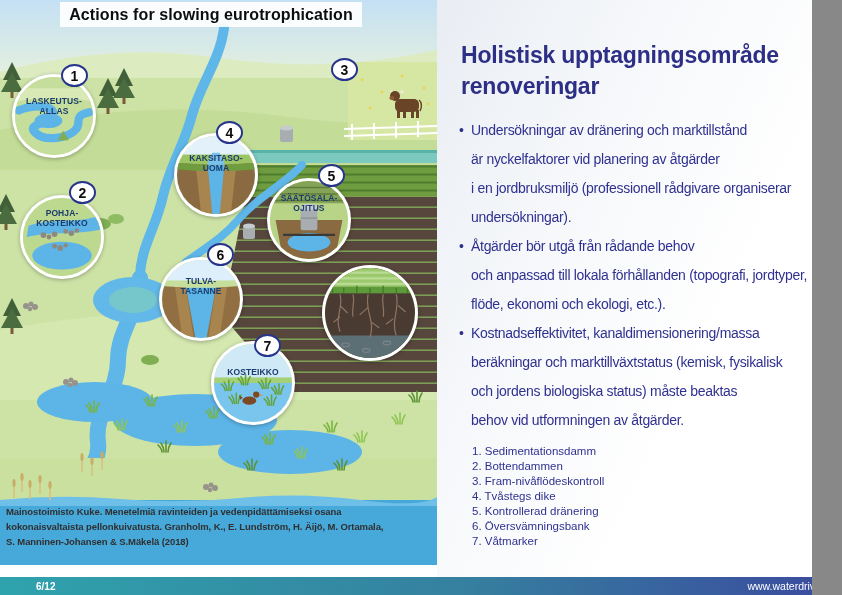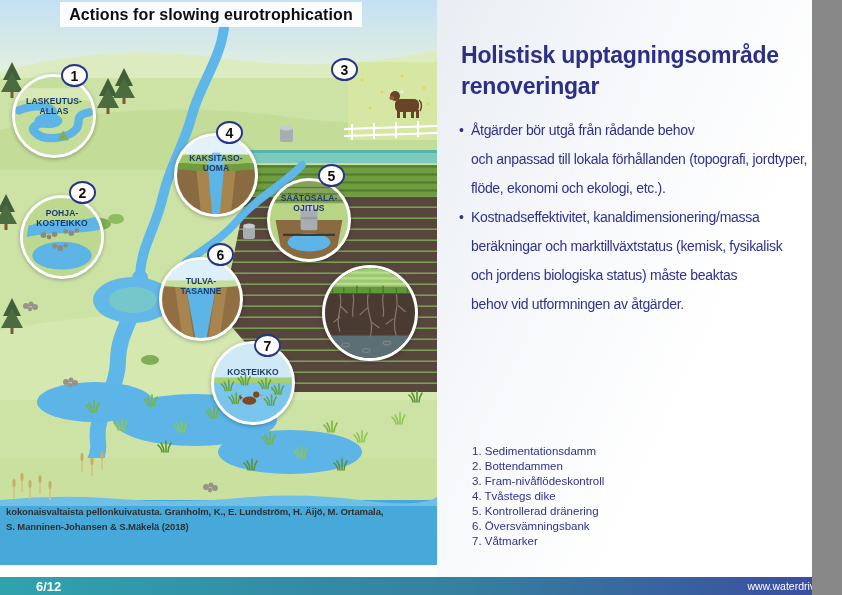--- a/index.html
+++ b/index.html
@@ -45,21 +45,21 @@
   .b-line{line-height:29px;white-space:nowrap;padding-left:12px;}
   .b-line.first{padding-left:0;}
   .b-mark{display:inline-block;width:12px;}
   .legend{position:absolute;left:35px;top:444px;color:#2f3190;font-size:11.5px;line-height:15px;}
   
   .footer{
     position:absolute;left:0;bottom:0;width:842px;height:18px;
     background:linear-gradient(90deg,#2fa3ad 0%,#35809f 55%,#3b4a9f 100%);
     display:flex;align-items:center;justify-content:space-between;
   }
-  .footer .pg{color:#fff;font-size:13px;font-weight:bold;padding-left:36px;}
+  .footer .pg{color:#fff;font-size:10px;font-weight:bold;padding-left:36px;}
   .footer .url{color:#fff;font-size:10.5px;padding-right:10px;}
 </style>
 </head>
 <body>
 
 <div class="slide">
 
   <div class="art">
     <svg class="scene" width="437" height="565" viewBox="0 0 437 565">
       <defs>
@@ -365,29 +365,36 @@
         <g fill="none" stroke="#7e868a" stroke-width="1.2">
             <ellipse cx="22" cy="82" rx="4" ry="2"></ellipse>
             <ellipse cx="44" cy="88" rx="4" ry="2"></ellipse>
             <ellipse cx="66" cy="80" rx="4" ry="2"></ellipse>
             <ellipse cx="84" cy="88" rx="3.4" ry="1.8"></ellipse>
           </g>
         </svg>
     </div>
 
     <div class="credits">
+      <div>Mainostoimisto Kuke. Menetelmiä ravinteiden ja vedenpidättämiseksi osana</div>
       <div>kokonaisvaltaista pellonkuivatusta. Granholm, K., E. Lundström, H. Äijö, M. Ortamala,</div>
       <div>S. Manninen-Johansen &amp; S.Mäkelä (2018)</div>
     </div>
   </div>
 
   <div class="panel">
     <h1>Holistisk upptagningsområde renoveringar</h1>
 
     <div class="bullets">
+      <div>
+        <div class="b-line first"><span class="b-mark">•</span><span>Undersökningar av dränering och marktillstånd</span></div>
+        <div class="b-line">är nyckelfaktorer vid planering av åtgärder</div>
+        <div class="b-line">i en jordbruksmiljö (professionell rådgivare organiserar</div>
+        <div class="b-line">undersökningar).</div>
+      </div>
       <div>
         <div class="b-line first"><span class="b-mark">•</span><span>Åtgärder bör utgå från rådande behov</span></div>
         <div class="b-line">och anpassad till lokala förhållanden (topografi, jordtyper,</div>
         <div class="b-line">flöde, ekonomi och ekologi, etc.).</div>
       </div>
       <div>
         <div class="b-line first"><span class="b-mark">•</span><span>Kostnadseffektivitet, kanaldimensionering/massa</span></div>
         <div class="b-line">beräkningar och marktillväxtstatus (kemisk, fysikalisk</div>
         <div class="b-line">och jordens biologiska status) måste beaktas</div>
         <div class="b-line">behov vid utformningen av åtgärder.</div>

